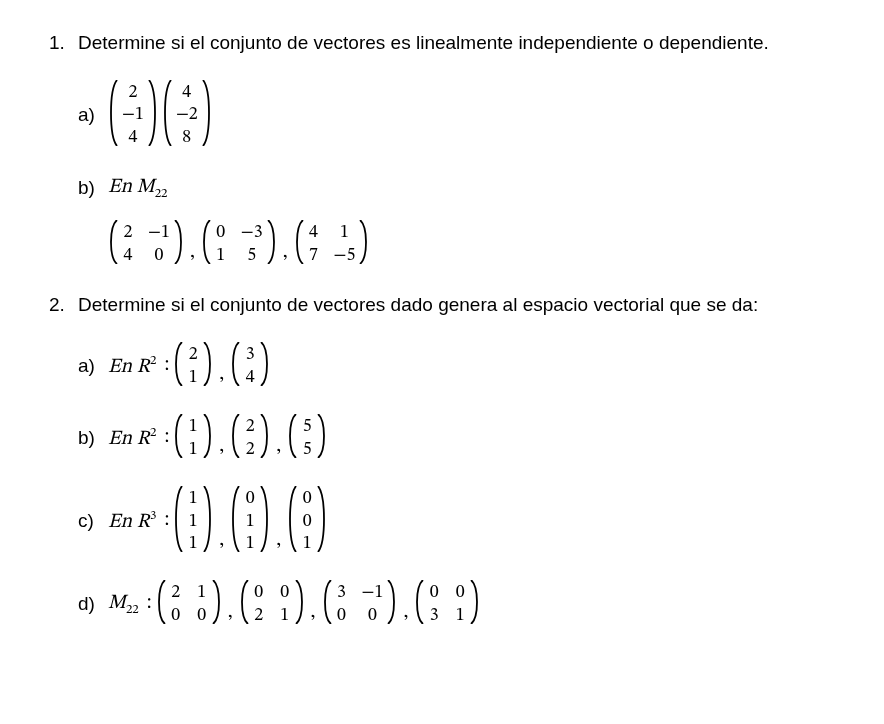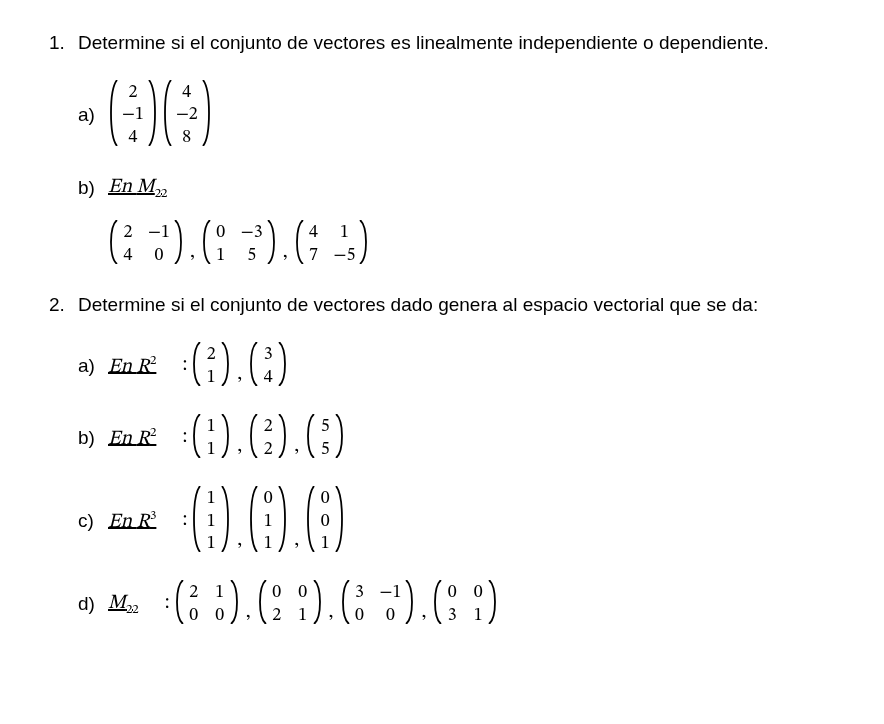--- a/index.html
+++ b/index.html
@@ -39,23 +39,22 @@
   .math {
     font-family: "Cambria Math", "STIX Two Math", "Times New Roman", serif;
     display: flex;
     align-items: center;
     gap: 4px;
     flex-wrap: wrap;
   }
   .lead {
     font-family: "Cambria Math", "STIX Two Math", "Times New Roman", serif;
     font-size: 20px;
-    margin-right: 22px;
+    margin-right: 4px;
     font-style: italic;
-    text-decoration: underline;
   }
   .sym { font-style: italic; }
   .ssub { font-size: 13px; vertical-align: sub; font-style: normal; }
   .ssup { font-size: 13px; vertical-align: super; font-style: normal; }
 
   
   .pmx {
     display: inline-flex;
     align-items: stretch;
   }

